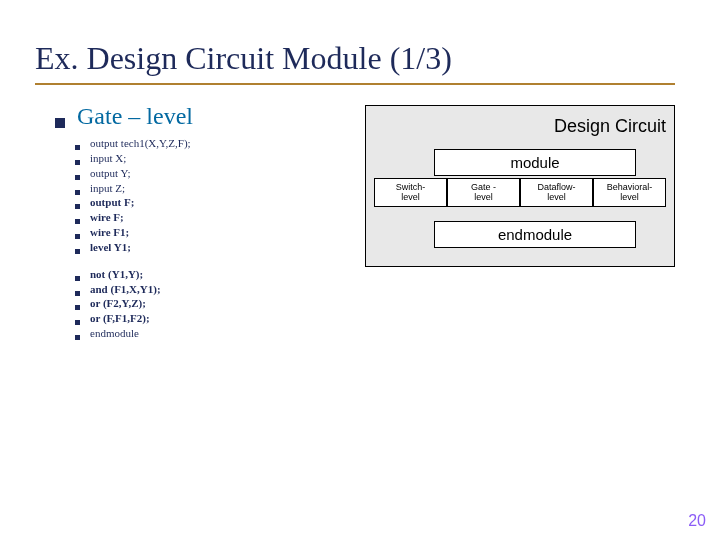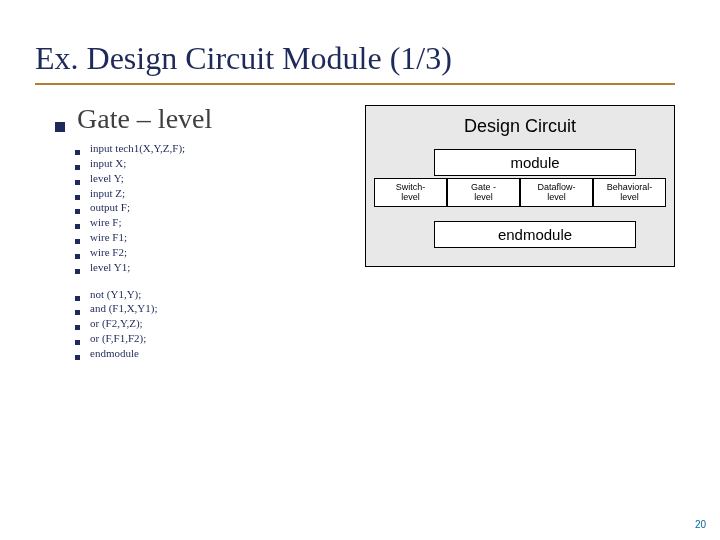--- a/index.html
+++ b/index.html
@@ -51,22 +51,22 @@
     width: 10px;
     height: 10px;
     background: #1e2a5a;
     display: inline-block;
     margin-right: 12px;
     flex-shrink: 0;
     position: relative;
     top: 4px;
   }
   .sub-heading {
-    font-size: 28px;
-    color: #404040;
+    font-size: 24px;
+    color: #0369a1;
     font-family: Georgia, serif;
   }
   .small-bullet-row {
     display: flex;
     align-items: baseline;
     margin-left: 20px;
     line-height: 1.35;
   }
   .small-bullet {
     width: 5px;
@@ -77,38 +77,38 @@
     flex-shrink: 0;
     position: relative;
     top: 3px;
   }
   .code-text {
     font-size: 11px;
     color: #1e2a5a;
     font-family: Georgia, serif;
   }
   .code-bold {
-    font-weight: normal;
+    font-weight: bold;
   }
   .code-block { margin-top: 6px; }
   .code-block + .code-block { margin-top: 12px; }
 
   .right-col {
     flex: 0 0 310px;
     padding-top: 2px;
   }
   .diagram-box {
     border: 1px solid #000;
     background: #e8e8e8;
     padding: 10px 8px 18px 8px;
     font-family: Arial, Helvetica, sans-serif;
   }
   .diagram-title {
     font-size: 18px;
-    text-align: center;
+    text-align: right;
     color: #000;
     margin-bottom: 12px;
   }
   .module-box {
     background: #fff;
     border: 1px solid #000;
     text-align: center;
     font-size: 15px;
     padding: 4px 0;
     margin: 0 30px 2px 60px;
@@ -135,23 +135,23 @@
     text-align: center;
     font-size: 15px;
     padding: 4px 0;
     margin: 0 30px 0 60px;
     color: #000;
   }
   .page-num {
     position: absolute;
     right: 14px;
     bottom: 10px;
-    font-size: 10px;
+    font-size: 16px;
     font-family: Arial, sans-serif;
-    color: #0369a1;
+    color: #8b5cf6;
   }
 </style>
 </head>
 <body>
 
 <div class="slide">
 
   <div class="title-wrap">
     <div class="title">Ex. Design Circuit Module (1/3)</div>
   </div>
@@ -161,49 +161,45 @@
 
     <div class="left-col">
       <div class="bullet-row">
         <span class="big-bullet"></span>
         <span class="sub-heading">Gate – level</span>
       </div>
 
       <div class="code-block" id="cb1">
           <div class="small-bullet-row">
             <span class="small-bullet"></span>
-            <span class="code-text">input tech1(X,Y,Z,F);</span>
+            <span class="code-text">output tech1(X,Y,Z,F);</span>
           </div>
           <div class="small-bullet-row">
             <span class="small-bullet"></span>
             <span class="code-text">input X;</span>
           </div>
           <div class="small-bullet-row">
             <span class="small-bullet"></span>
-            <span class="code-text">level Y;</span>
+            <span class="code-text">output Y;</span>
           </div>
           <div class="small-bullet-row">
             <span class="small-bullet"></span>
             <span class="code-text">input Z;</span>
           </div>
           <div class="small-bullet-row">
             <span class="small-bullet"></span>
             <span class="code-text code-bold">output F;</span>
           </div>
           <div class="small-bullet-row">
             <span class="small-bullet"></span>
             <span class="code-text code-bold">wire F;</span>
           </div>
           <div class="small-bullet-row">
             <span class="small-bullet"></span>
             <span class="code-text code-bold">wire F1;</span>
-          </div>
-          <div class="small-bullet-row">
-            <span class="small-bullet"></span>
-            <span class="code-text code-bold">wire F2;</span>
           </div>
           <div class="small-bullet-row">
             <span class="small-bullet"></span>
             <span class="code-text code-bold">level Y1;</span>
           </div>
         </div>
       <div class="code-block" id="cb2">
           <div class="small-bullet-row">
             <span class="small-bullet"></span>
             <span class="code-text code-bold">not (Y1,Y);</span>

